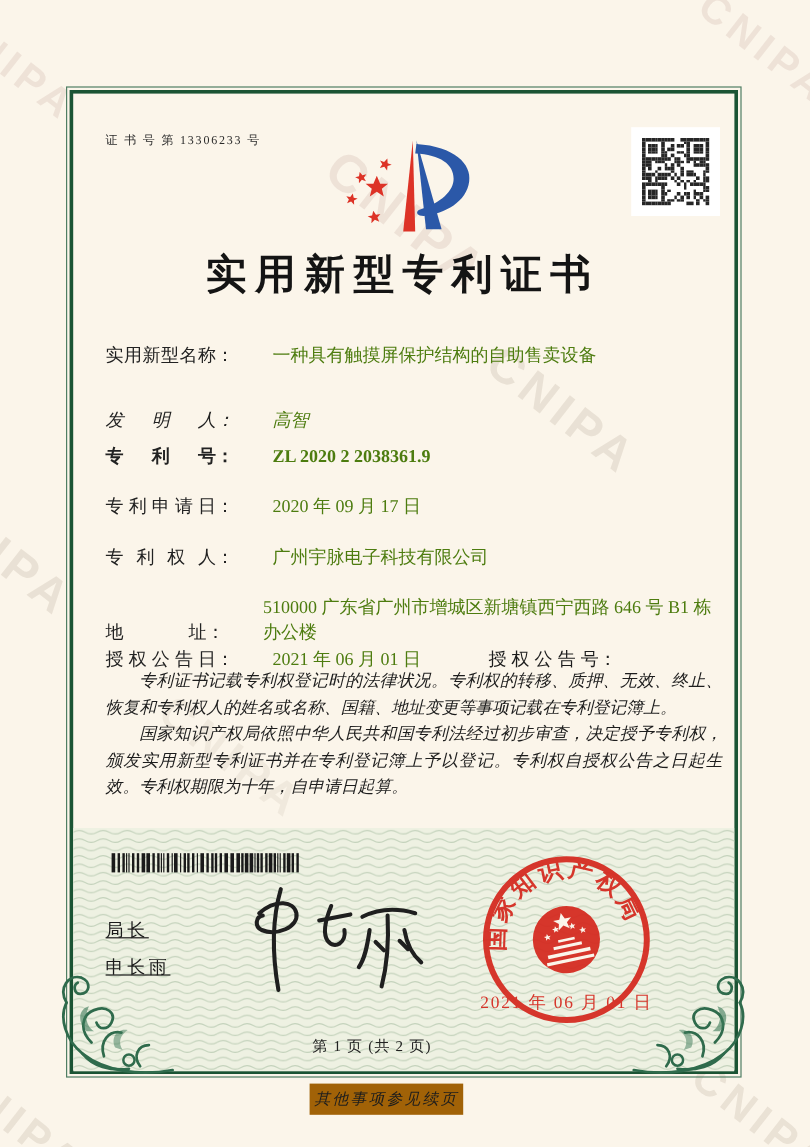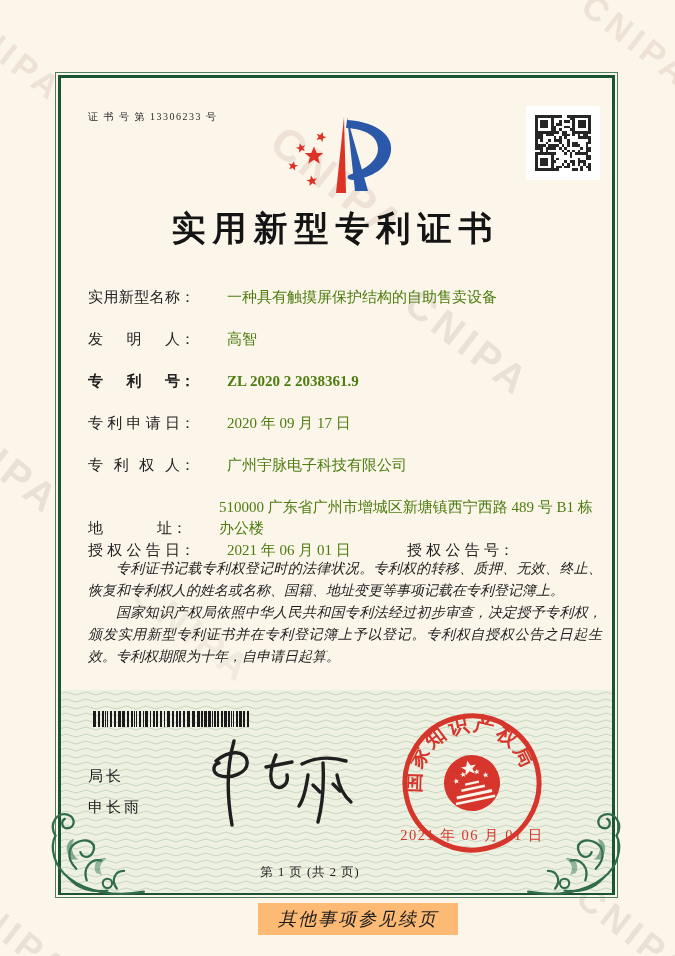--- a/index.html
+++ b/index.html
@@ -37,44 +37,44 @@
   .qr-box{position:absolute;left:526px;top:106px;width:74px;height:74px;background:#fff;
     display:flex;align-items:center;justify-content:center;}
   #qr-grid{display:grid;grid-template-columns:repeat(21,1fr);grid-template-rows:repeat(21,1fr);
     width:56px;height:56px;background:#fff;}
   .qm{background:#262626;}
   .title{position:absolute;left:55px;top:206px;width:561px;text-align:center;
     font-size:34px;font-weight:700;letter-spacing:7px;color:#141414;}
   
   .fields{position:absolute;left:88px;top:287px;width:514px;font-size:15px;}
   .frow{position:absolute;left:0;display:flex;align-items:flex-end;line-height:21px;}
-  .frow.r0{top:0;}  .frow.r1{top:42px;} .frow.r2{top:84px;font-weight:bold;} .frow.r3{top:126px;}
+  .frow.r0{top:0;}  .frow.r1{top:54px;font-style:italic;} .frow.r2{top:84px;font-weight:bold;} .frow.r3{top:126px;}
   .frow.r4{top:168px;} .frow.r5{top:210px;} .frow.r6{top:253px;}
   .flabel{display:inline-block;width:92px;text-align:justify;text-align-last:justify;color:#222;}
   .fcolon{display:inline-block;margin-right:8px;color:#222;}
   .fvalue{display:inline-block;max-width:400px;color:#4d7c0f;margin-left:24px;}
   .gval1{display:inline-block;width:152px;}
   .glabel2{display:inline-block;width:92px;text-align:justify;text-align-last:justify;margin-left:28px;}
   
   .paras{position:absolute;left:88px;top:558px;width:514px;font-size:14px;line-height:22px;
     text-align:justify;font-style:italic;color:#1d1d1d;}
   .paras p{margin:0;text-indent:2em;}
   
   #barcode-bars{position:absolute;left:93px;top:711px;width:176px;height:16px;font-size:0;white-space:nowrap;}
   #barcode-bars b{display:inline-block;height:100%;background:#1a1a1a;}
   #barcode-bars i{display:inline-block;height:100%;}
   .signatory{position:absolute;left:88px;top:760px;
     font-family:"Liberation Sans","DejaVu Sans",sans-serif;
-    font-size:15px;line-height:31px;letter-spacing:3px;color:#1a1a1a;}
+    font-size:15px;line-height:31px;letter-spacing:3px;color:#1a1a1a;text-decoration:underline;}
   .signature{position:absolute;left:196px;top:733px;}
   .seal{position:absolute;left:372px;top:698px;opacity:.93;}
   .page-info{position:absolute;left:55px;top:864px;width:510px;text-align:center;
     font-size:12.5px;letter-spacing:1px;color:#222;}
-  .footer-note{position:absolute;left:258px;top:903px;background:#fdba74;
-    padding:4px 20px;font-size:18px;font-style:italic;letter-spacing:2px;color:#1d1d1d;}
+  .footer-note{position:absolute;left:258px;top:903px;background:#a16207;
+    padding:4px 4px;font-size:13px;font-style:italic;letter-spacing:2px;color:#1d1d1d;}
 </style>
 </head>
 <body>
 
 <div class="wm wm1 pink">CNIPA</div>
 <div class="wm wm2 pink">CNIPA</div>
 <div class="wm wm3">CNIPA</div>
 <div class="wm wm4">CNIPA</div>
 <div class="wm wm5">CNIPA</div>
 <div class="wm wm6">CNIPA</div>
@@ -610,21 +610,21 @@
     <span class="fvalue">2020 年 09 月 17 日</span>
   </div>
   <div class="frow r4">
     <span class="flabel">专利权人</span>
       <span class="fcolon">：</span>
     <span class="fvalue">广州宇脉电子科技有限公司</span>
   </div>
   <div class="frow r5">
     <span class="flabel">地址</span>
       <span class="fcolon">：</span>
-    <span class="fvalue">510000 广东省广州市增城区新塘镇西宁西路 489 号 B1 栋办公楼</span>
+    <span class="fvalue">510000 广东省广州市增城区新塘镇西宁西路 646 号 B1 栋办公楼</span>
   </div>
   <div class="frow r6">
     <span class="flabel">授权公告日</span>
       <span class="fcolon">：</span>
     <span class="fvalue gval1">2021 年 06 月 01 日</span>
     <span class="glabel2">授权公告号</span>
       <span class="fcolon">：</span>
   </div>
 </div>
 

